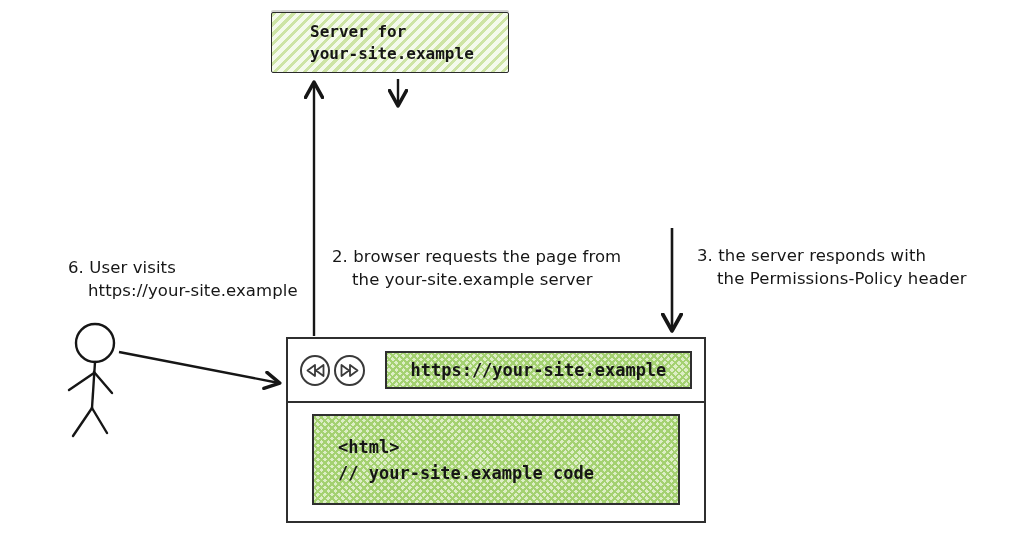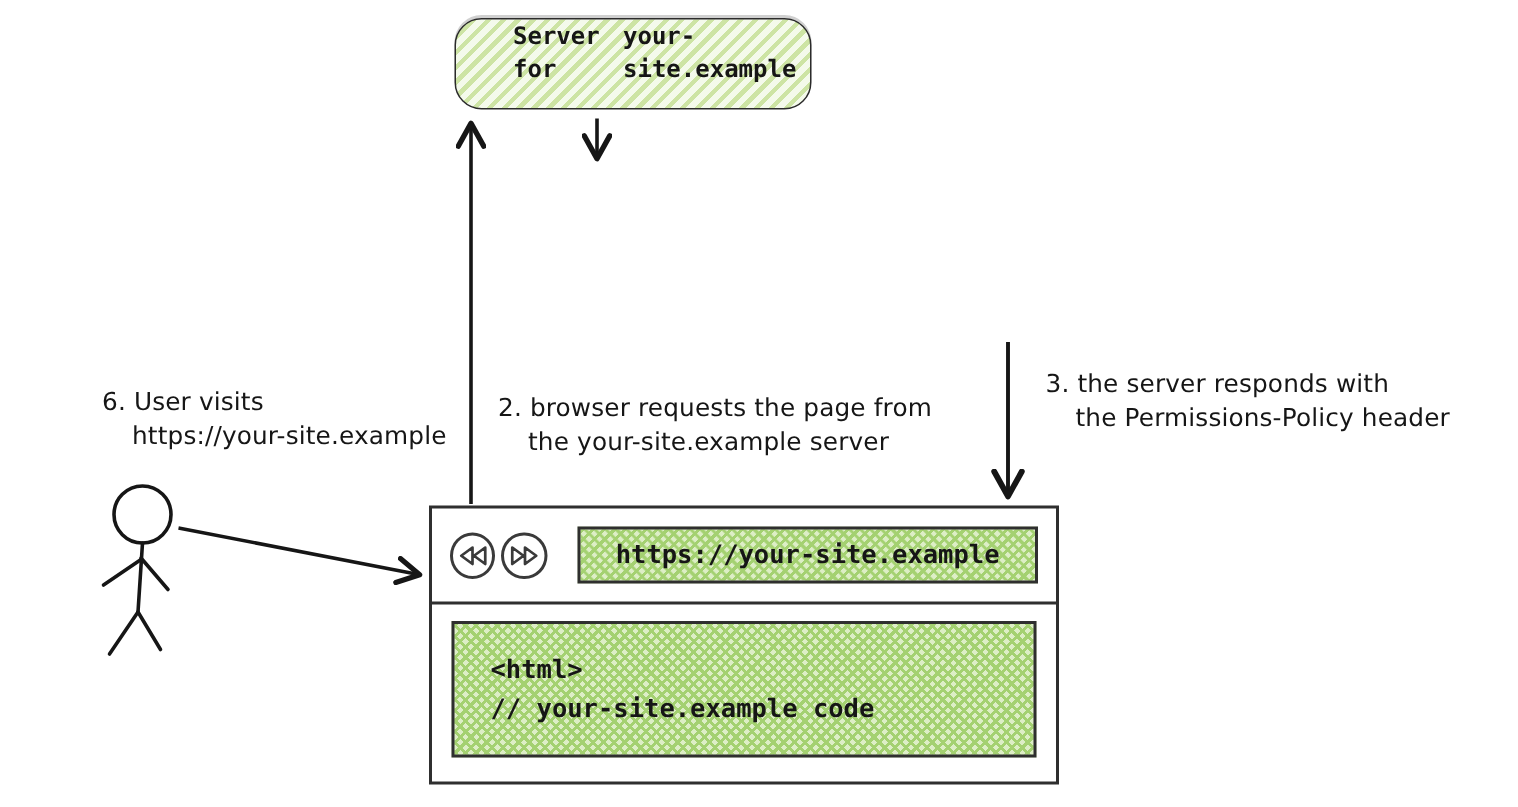--- a/index.html
+++ b/index.html
@@ -4,26 +4,25 @@
 <style>
   html,body{margin:0;padding:0;background:#fff;}
   #canvas{
     position:relative;width:1012px;height:538px;background:#ffffff;
     font-family:"DejaVu Sans",sans-serif;color:#161616;overflow:hidden;
   }
   .mono{font-family:"DejaVu Sans Mono","Liberation Mono",monospace;}
   
   .server-box{
     position:absolute;left:271px;top:12px;width:238px;height:61px;
-    border:1.6px solid #2b2b2b;border-radius:18px;box-sizing:border-box;
+    border:1.6px solid #2b2b2b;border-radius:2px;box-sizing:border-box;
     background:repeating-linear-gradient(135deg,#cde4a4 0 3px,#f4faeb 3px 7px);
-    display:flex;flex-direction:row;justify-content:center;
+    display:flex;flex-direction:column;justify-content:center;
     padding-left:38px;font-weight:700;font-size:16px;line-height:22px;
     box-shadow:0 -2px 0 rgba(120,120,120,.35);
-    margin-left:32px;
   }
   .response-box{
     position:absolute;left:360px;top:112px;width:412px;box-sizing:border-box;
     border:1.8px solid #2b2b2b;background:#fff;
   }
   .response-box .hdr{
     height:30px;border-bottom:1.8px solid #2b2b2b;box-sizing:border-box;
     background:repeating-linear-gradient(135deg,#f7cf7e 0 2.5px,#fefaf0 2.5px 6.5px);
     display:flex;align-items:center;padding-left:11px;
     font-weight:700;font-size:17px;
@@ -53,21 +52,21 @@
     background-color:#ddeec6;
     background-image:
       repeating-linear-gradient(45deg,#a4d171 0 2px,rgba(0,0,0,0) 2px 5px),
       repeating-linear-gradient(135deg,#a4d171 0 2px,rgba(0,0,0,0) 2px 5px);
   }
   .urlbar{
     margin-left:16px;width:314px;height:38px;box-sizing:border-box;
     border:2px solid #2f2f2f;display:flex;align-items:center;justify-content:center;
     font-weight:700;font-size:17px;
   }
-  .viewport{padding:11px 13px;}
+  .viewport{padding:11px 24px;}
   .pagebox{
     height:91px;box-sizing:border-box;border:2px solid #2f2f2f;
     display:flex;flex-direction:column;justify-content:center;
     padding-left:24px;font-weight:700;font-size:17px;line-height:26px;
   }
   
   #sketch{position:absolute;left:0;top:0;z-index:1;pointer-events:none;}
 </style>
 </head>
 <body>
@@ -102,21 +101,21 @@
   <div class="server-box mono">
     <div>Server for</div>
     <div>your-site.example</div>
   </div>
 
 
   <div class="note" style="left:68px;top:256px;">
     <div>6. User visits</div>
     <div class="l2">https://your-site.example</div>
   </div>
-  <div class="note" style="left:332px;top:260px;">
+  <div class="note" style="left:332px;top:245px;">
     <div>2. browser requests the page from</div>
     <div class="l2">the your-site.example server</div>
   </div>
   <div class="note" style="left:697px;top:244px;">
     <div>3. the server responds with</div>
     <div class="l2">the Permissions-Policy header</div>
   </div>
 
   <div class="browser">
     <div class="toolbar">

